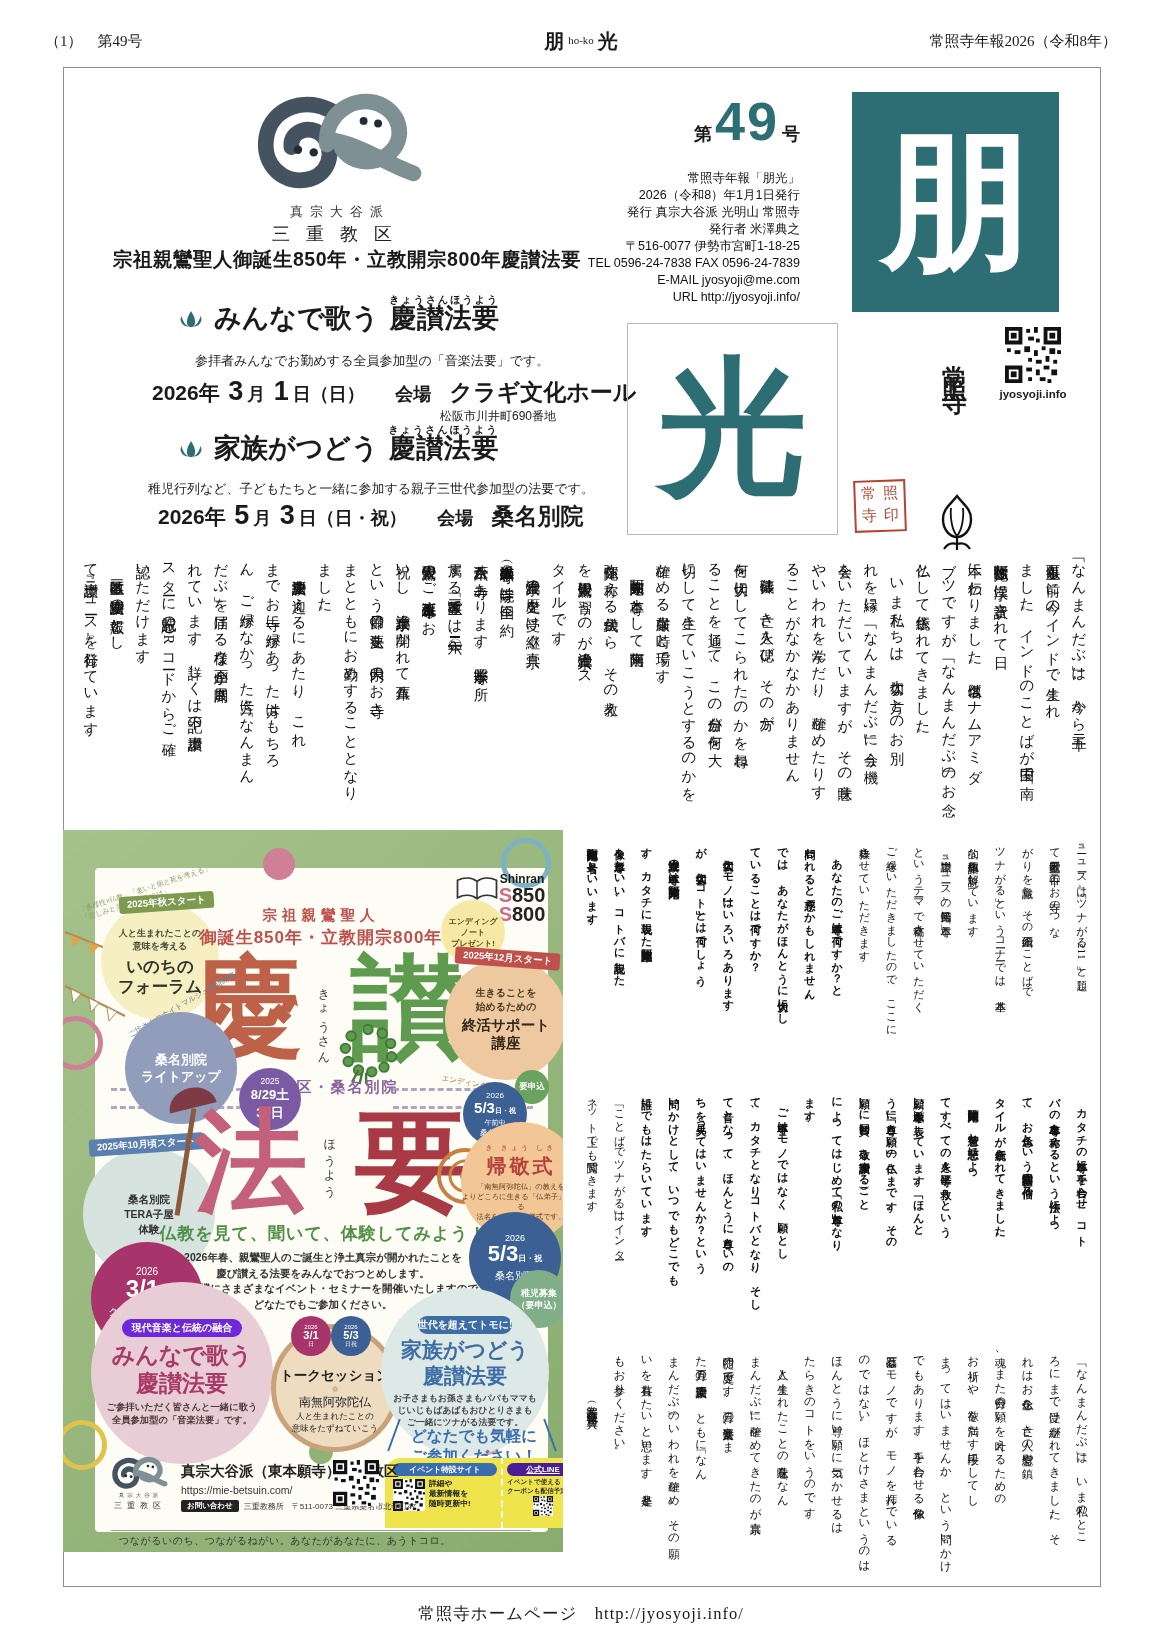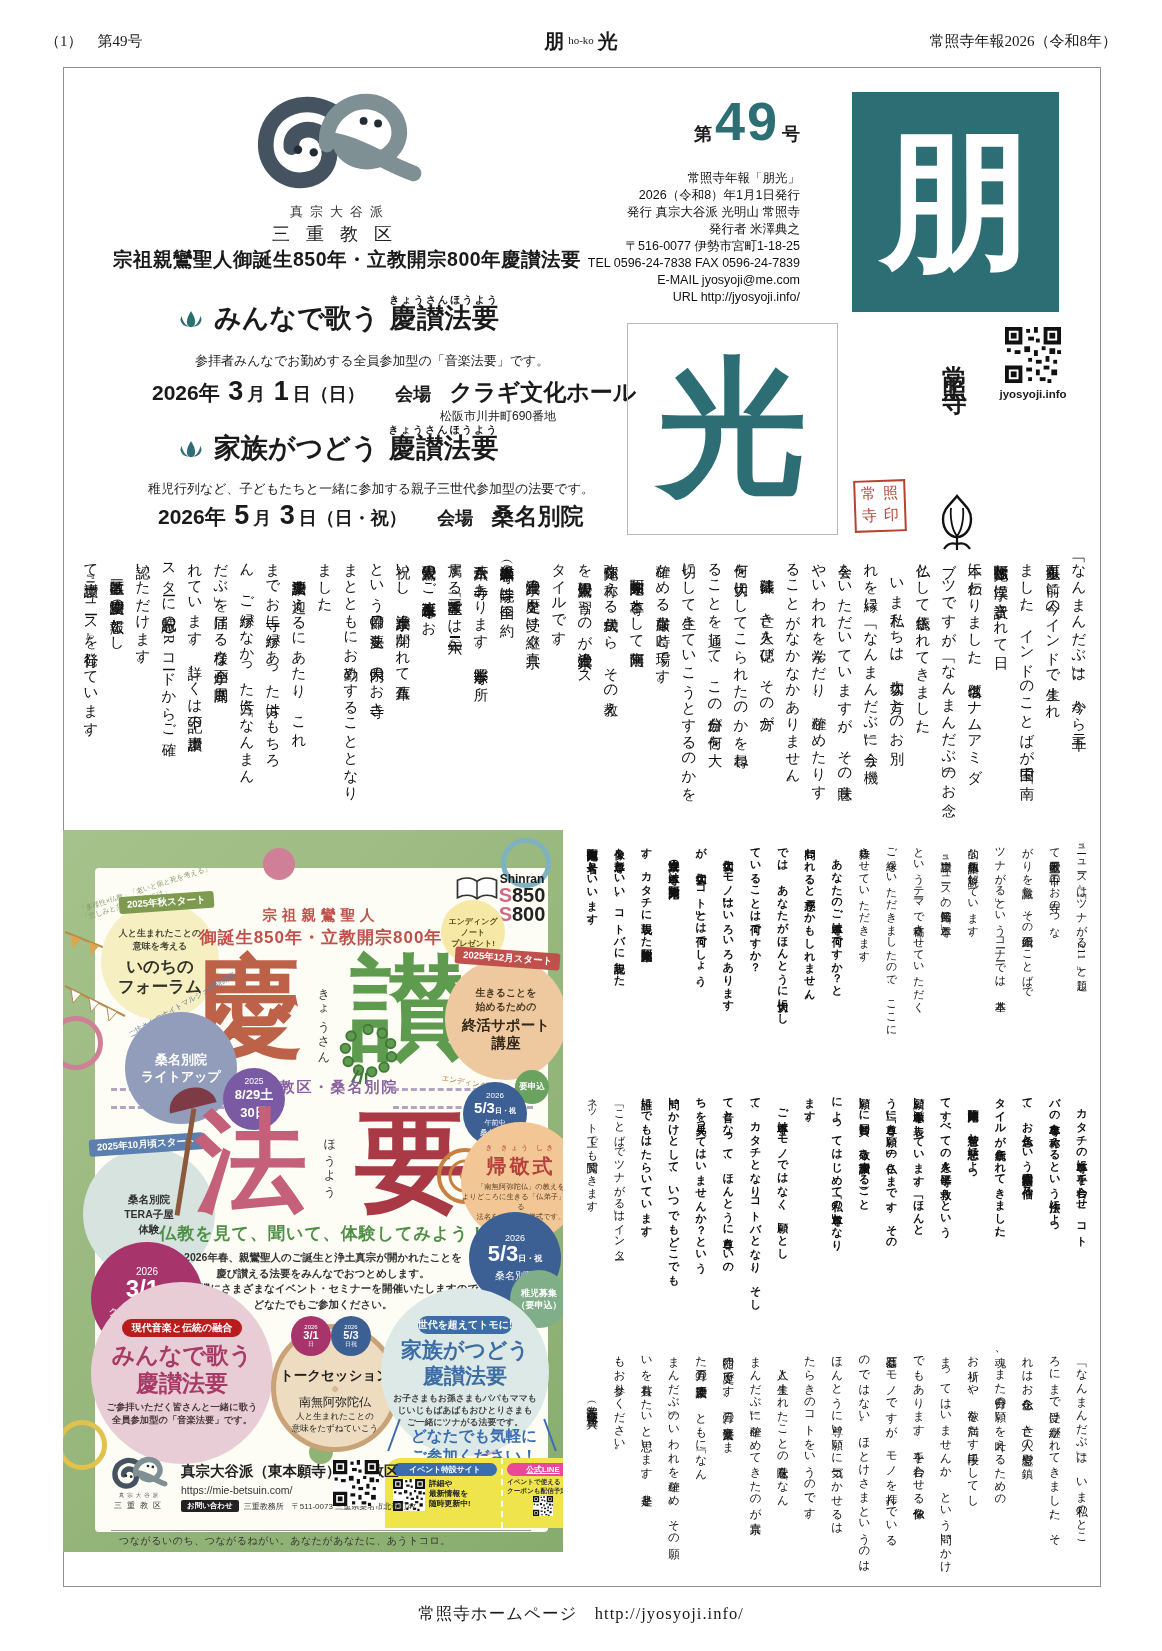--- a/index.html
+++ b/index.html
@@ -333,21 +333,21 @@
     <div class="dash" style="left:330px;top:258px;width:140px;"></div>
     <div class="abs sans ctr" style="left:150px;top:248px;width:218px;font-size:15px;font-weight:800;color:#8a62a0;letter-spacing:2px;">三重教区・桑名別院</div>
     <div class="dash" style="left:48px;top:276px;width:140px;"></div>
     <div class="dash" style="left:330px;top:276px;width:140px;"></div>
 
     <div class="arc" style="left:58px;top:170px;transform:rotate(-30deg);color:#6a7a9a;">ご坊さんのナイトマルシェ同時開催</div>
     <div class="pc" style="left:62px;top:182px;width:112px;height:112px;background:#929cbb;">
       <div class="sans prl" style="font-size:13px;font-weight:800;color:#fff;line-height:17px;">桑名別院
 ライトアップ</div>
     </div>
-    <div class="pc" style="left:160px;top:238px;width:62px;height:62px;background:#7a5ba3;color:#fff;">
+    <div class="pc" style="left:176px;top:238px;width:62px;height:62px;background:#7a5ba3;color:#fff;">
       <div class="sans" style="font-size:8.5px;">2025</div>
       <div class="sans" style="font-size:13px;font-weight:800;">8/29土</div>
       <div class="sans" style="font-size:13px;font-weight:800;">30日</div>
     </div>
 
     <div class="pc" style="left:20px;top:318px;width:132px;height:132px;background:#d6e3df;">
       <div class="sans prl" style="font-size:10.5px;font-weight:700;color:#333;line-height:15px;">桑名別院
 TERA子屋
 体験</div>
     </div>
@@ -409,21 +409,21 @@
 （要申込）</div>
 
     <div class="pc" style="left:28px;top:412px;width:112px;height:112px;background:#a8346c;color:#fff;">
       <div class="sans" style="font-size:10px;">2026</div>
       <div class="sans" style="font-size:24px;font-weight:800;line-height:23px;"><span>3/1</span><span style="font-size:9px;">日</span></div>
       <div class="sans prl" style="font-size:9.5px;line-height:12px;">クラギ文化ホール
 （松阪市）</div>
     </div>
 
     <div class="pc" style="left:28px;top:452px;width:182px;height:182px;background:#e9cdd6;">
-      <div class="pill" style="background:#b91c1c;font-size:10px;padding:2px 10px;">現代音楽と伝統の融合</div>
+      <div class="pill" style="background:#6d28d9;font-size:10px;padding:2px 10px;">現代音楽と伝統の融合</div>
       <div class="sans prl" style="font-size:23px;font-weight:800;color:#a83a66;line-height:28px;margin-top:4px;">みんなで歌う
 慶讃法要</div>
       <div class="sans prl" style="font-size:9.3px;font-weight:700;color:#4a3a3a;line-height:13px;margin-top:4px;">ご参拝いただく皆さんと一緒に歌う
 全員参加型の「音楽法要」です。</div>
     </div>
 
     <div class="pc" style="left:208px;top:494px;width:118px;height:118px;background:#eddcc0;border:5px solid #c9a277;">
       <div class="sans" style="font-size:13.5px;font-weight:800;color:#222;margin-top:26px;">トークセッション</div>
       <div style="font-size:8px;color:#c9a277;">❁</div>
       <div style="font-size:12px;color:#222;">南無阿弥陀仏</div>
@@ -461,21 +461,21 @@
         <div style="display:flex;gap:4px;margin-top:3px;">
           <svg class="qr" width="32" height="32">
               <use href="#qrpat"></use>
             </svg>
           <div class="sans prl" style="font-size:7.8px;font-weight:800;color:#222;line-height:10px;">詳細や
 最新情報を
 随時更新中!</div>
         </div>
       </div>
       <div style="flex:0 0 72px;padding:5px 6px 0 4px;">
-        <div class="pill ctr" style="background:#ec4899;font-size:7.8px;padding:1px 6px;display:block;text-decoration:underline;">公式LINE</div>
+        <div class="pill ctr" style="background:#4c1d95;font-size:7.8px;padding:1px 6px;display:block;text-decoration:underline;">公式LINE</div>
         <div class="sans prl" style="font-size:6.6px;font-weight:700;color:#333;line-height:8.5px;margin-top:2px;">イベントで使える
 クーポンも配信予定!</div>
         <svg class="qr" width="20" height="20" style="margin:1px auto 0;">
             <use href="#qrpat"></use>
           </svg>
       </div>
     </div>
 
     <svg class="abs" style="left:46px;top:626px;" width="62" height="36">
         <use href="#aelogo"></use>

